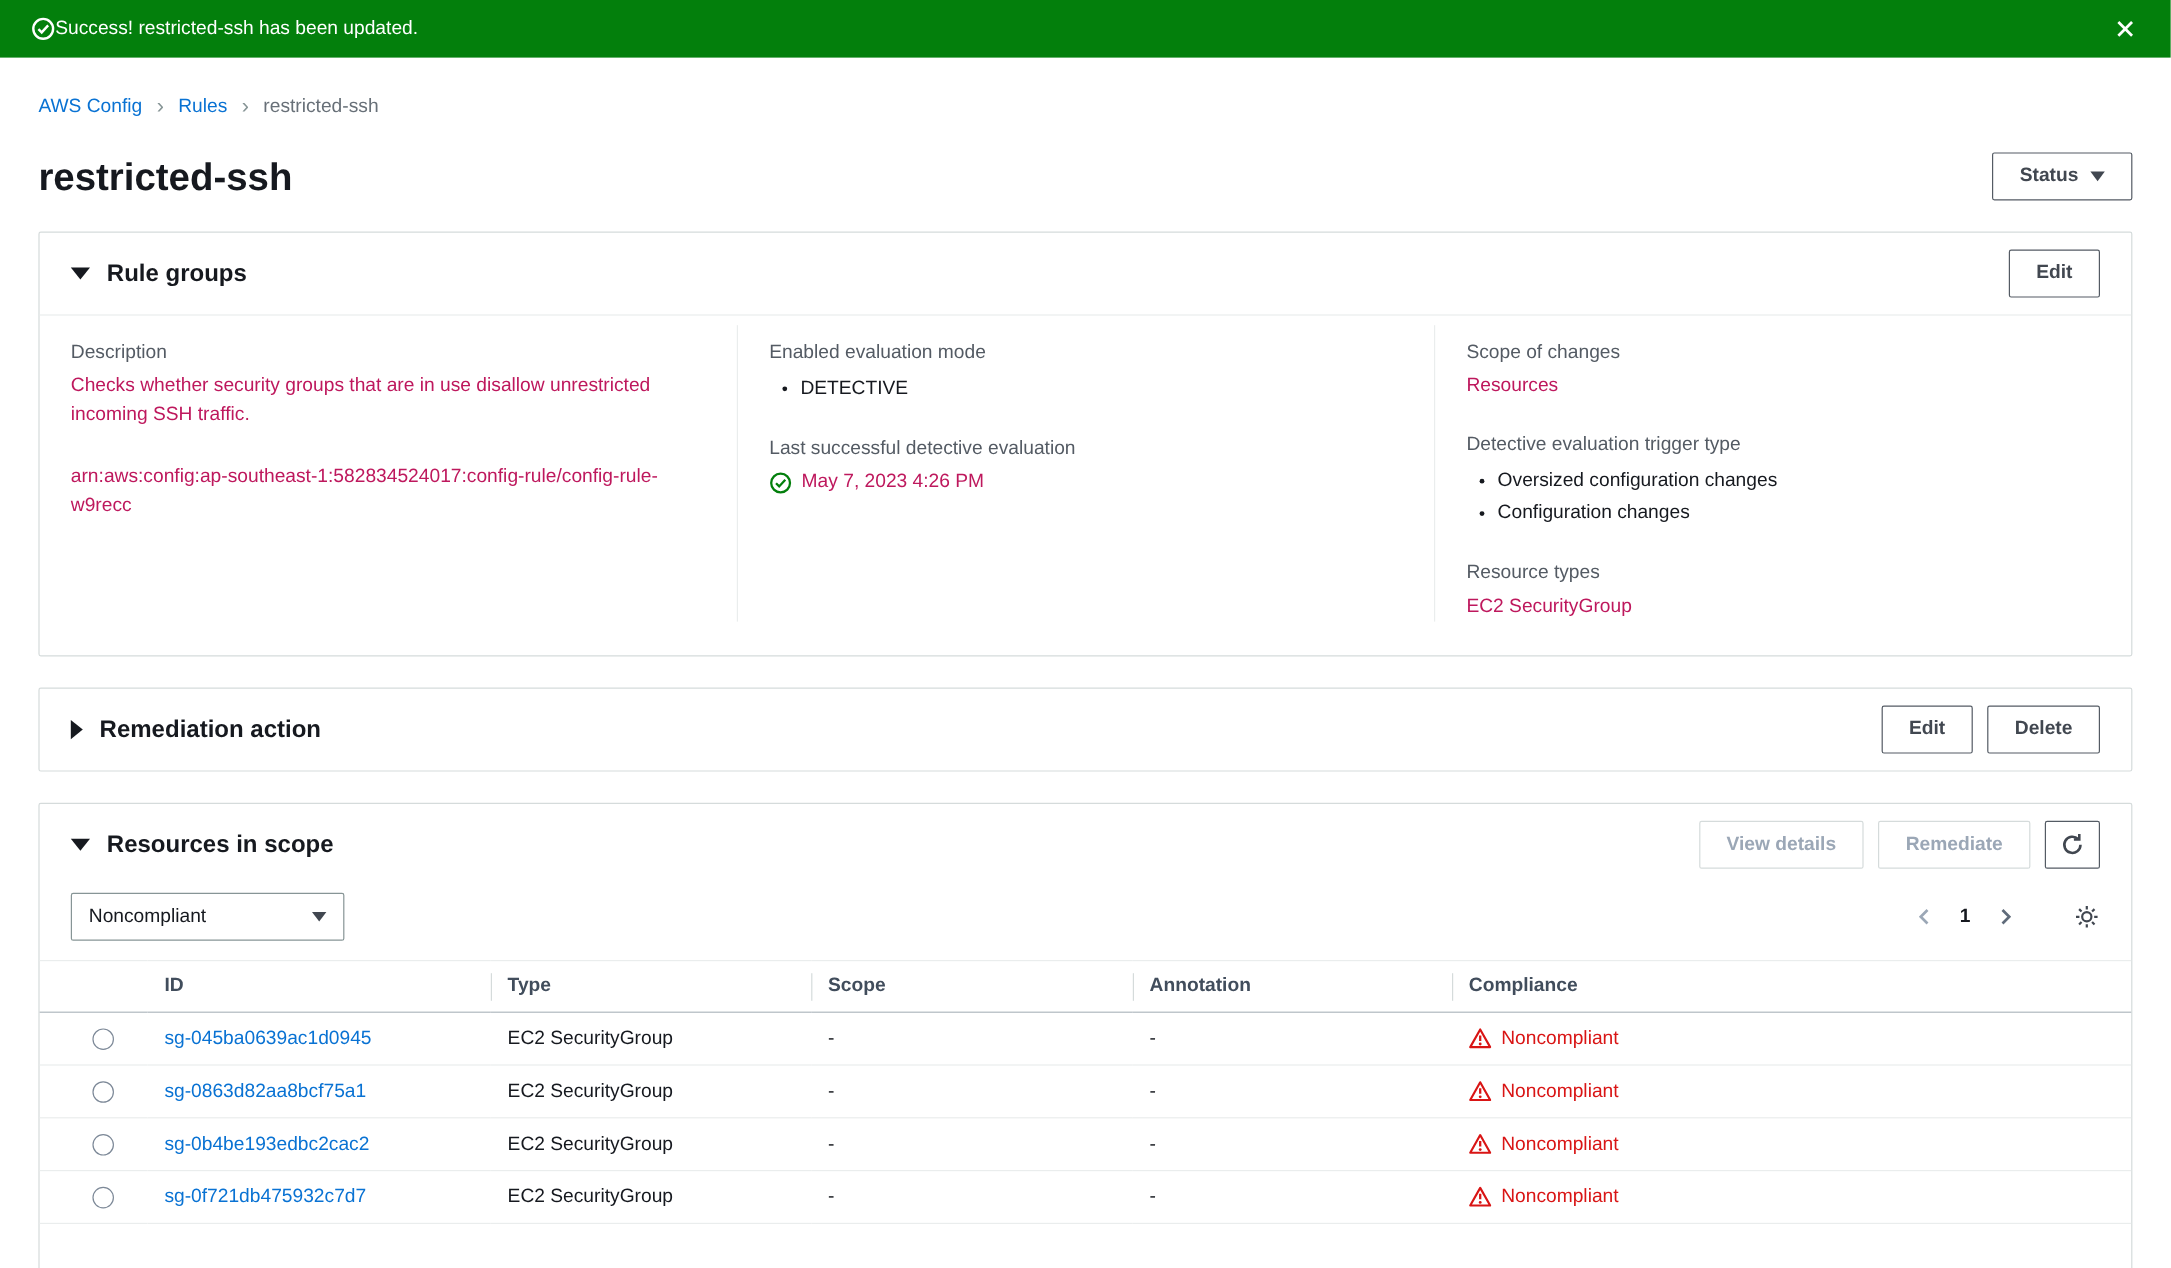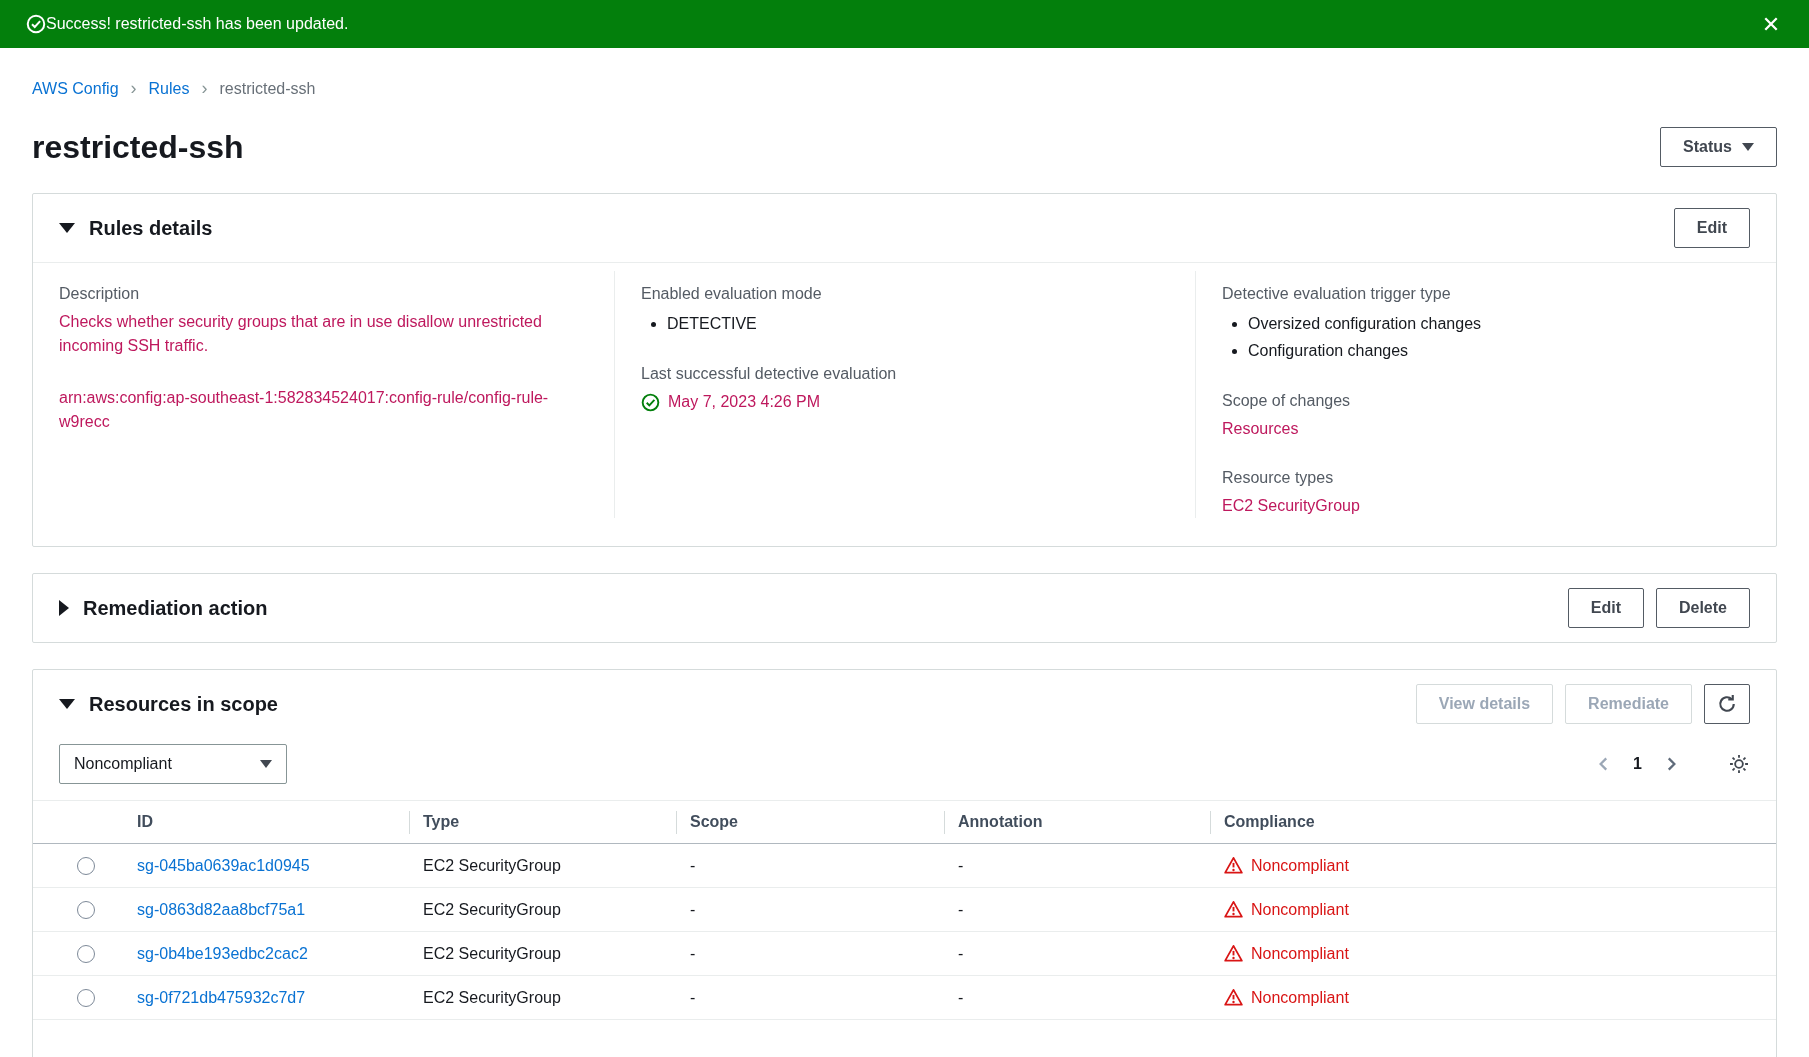--- a/index.html
+++ b/index.html
@@ -113,21 +113,21 @@
     <button class="btn">
       <span>Status</span>
       <span class="caret-down-sm"></span>
     </button>
   </div>
 
   <section class="card">
     <header class="card-header bordered">
       <div class="section-title">
         <span class="tri-down"></span>
-        <h2>Rules details</h2>
+        <h2>Rule groups</h2>
       </div>
       <button class="btn">Edit</button>
     </header>
     <div class="rd-grid">
       <div class="rd-col">
         <div class="field">
           <div class="field-label">Description</div>
           <div class="field-value">Checks whether security groups that are in use disallow unrestricted incoming SSH traffic.</div>
         </div>
         <div class="field">
@@ -149,29 +149,29 @@
                   <circle cx="8" cy="8" r="6.6" fill="none" stroke="#037f0c" stroke-width="1.6"></circle>
                   <path d="M4.8 8.2 L7 10.4 L11.3 5.7" fill="none" stroke="#037f0c" stroke-width="1.6"></path>
                 </svg>
             </span>
             <span>May 7, 2023 4:26 PM</span>
           </div>
         </div>
       </div>
       <div class="rd-col">
         <div class="field">
+          <div class="field-label">Scope of changes</div>
+          <div class="field-value">Resources</div>
+        </div>
+        <div class="field">
           <div class="field-label">Detective evaluation trigger type</div>
           <ul class="bullet-list">
             <li>Oversized configuration changes</li>
             <li>Configuration changes</li>
           </ul>
-        </div>
-        <div class="field">
-          <div class="field-label">Scope of changes</div>
-          <div class="field-value">Resources</div>
         </div>
         <div class="field">
           <div class="field-label">Resource types</div>
           <div class="field-value">EC2 SecurityGroup</div>
         </div>
       </div>
     </div>
   </section>
 
   <section class="card">

